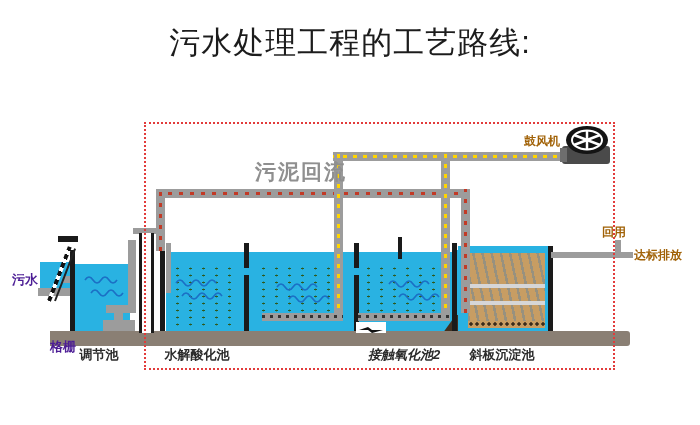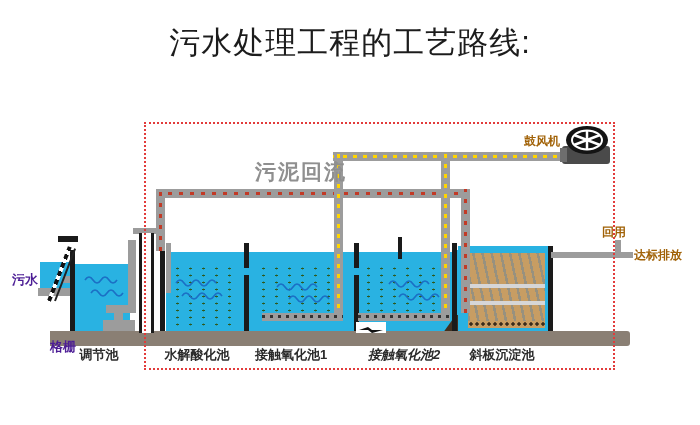--- a/index.html
+++ b/index.html
@@ -166,17 +166,16 @@
 
   <div class="abs lbl-tiny" style="left:524px;top:133px;">鼓风机</div>
   <div class="abs lbl-gray" style="left:255px;top:158px;">污泥回流</div>
   <div class="abs lbl-sm" style="left:12px;top:271px;">污水</div>
   <div class="abs lbl-sm" style="left:50px;top:298px;margin-top:40px;">格栅</div>
   <div class="abs lbl-tiny" style="left:602px;top:224px;">回用</div>
   <div class="abs lbl-tiny" style="left:634px;top:247px;">达标排放</div>
 
   <div class="abs lbl" style="left:69px;top:346px;width:60px;">调节池</div>
   <div class="abs lbl" style="left:157px;top:346px;width:80px;">水解酸化池</div>
-  <div class="abs lbl" style="left:246px;top:346px;width:90px;">接触氧化池1</div>
   <div class="abs lbl" style="left:359px;top:346px;width:90px;font-style:italic;">接触氧化池2</div>
   <div class="abs lbl" style="left:462px;top:346px;width:80px;">斜板沉淀池</div>
 
 </div>
 
 </body></html>

